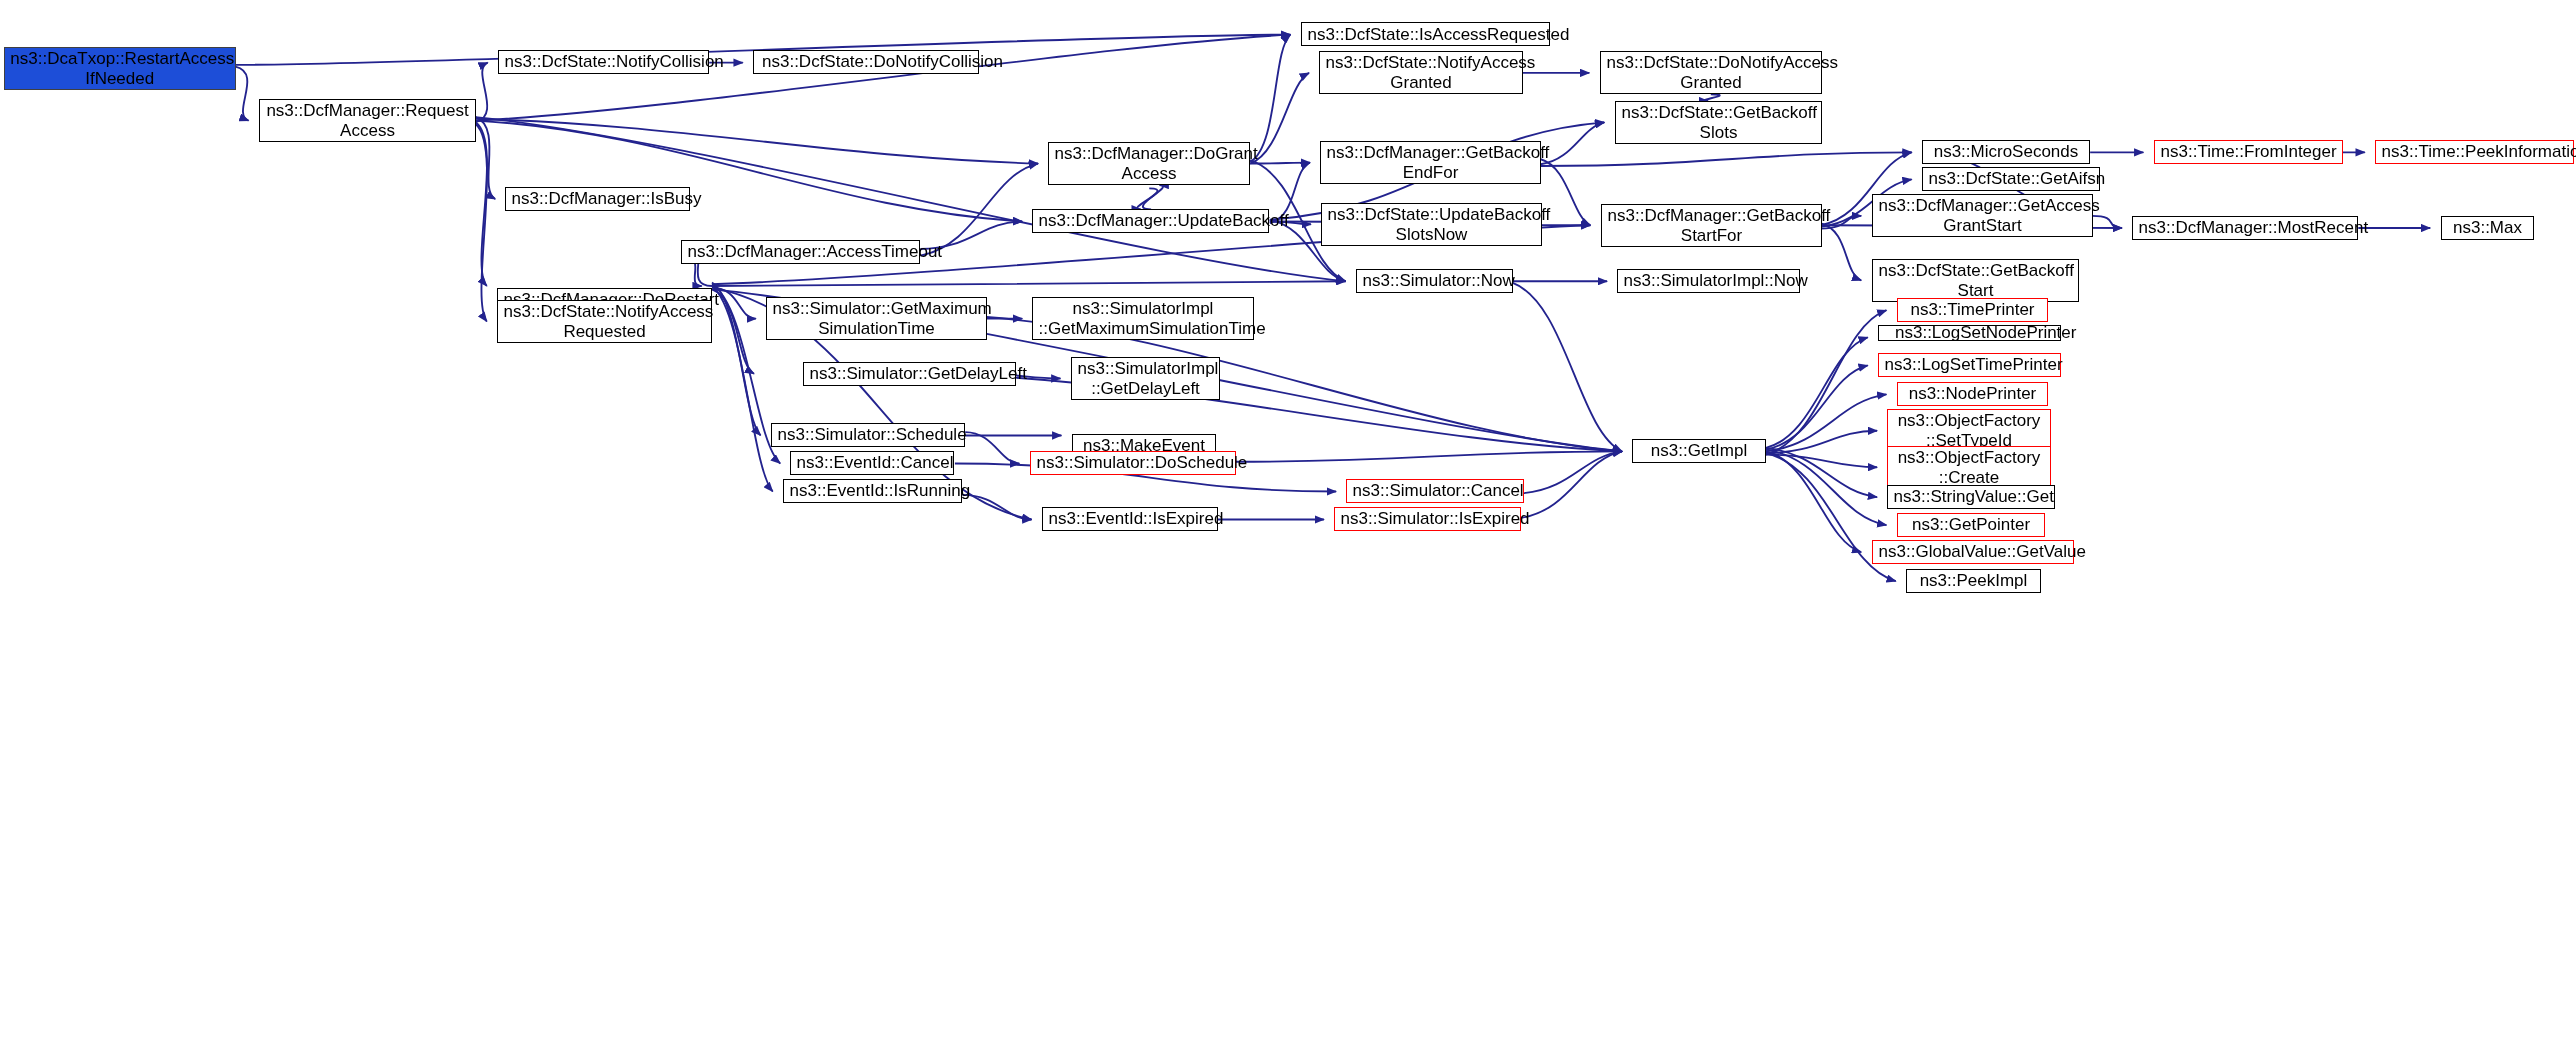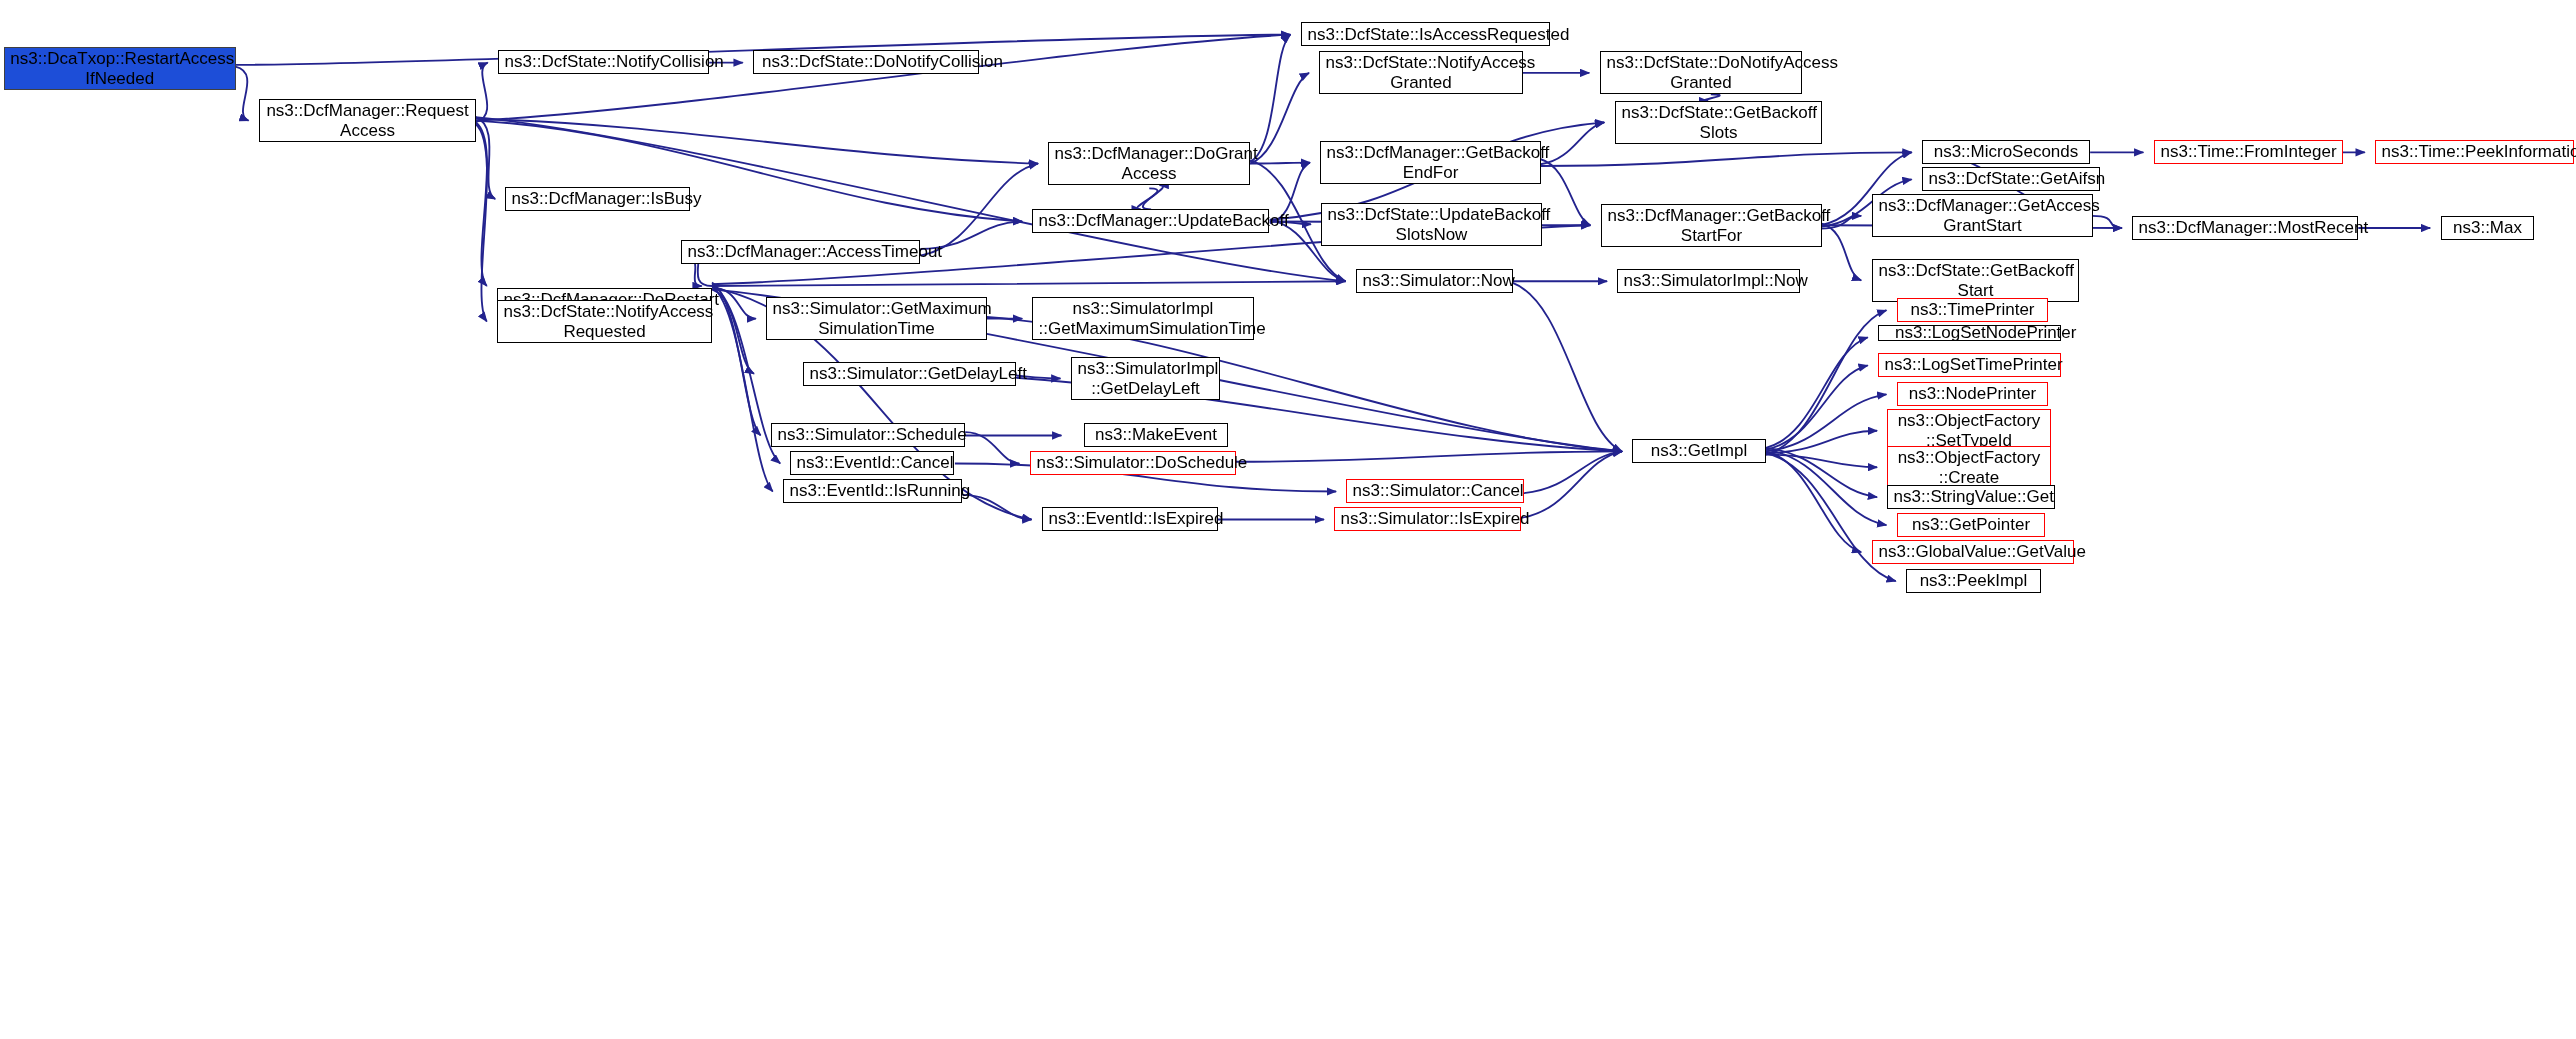--- a/index.html
+++ b/index.html
@@ -115,21 +115,21 @@
       <div class="node" style="left: 753px; top: 50px; width: 226px; height: 24px; padding-left: 8px;">
         <span class="lbl">ns3::DcfState::DoNotifyCollision</span>
       </div>
       <div class="node" style="left: 1301px; top: 22.4px; width: 249px; height: 24px;">
         <span class="lbl">ns3::DcfState::IsAccessRequested</span>
       </div>
       <div class="node" style="left: 1319px; top: 51px; width: 204px; height: 43px;">
         <span class="lbl">ns3::DcfState::NotifyAccess
 Granted</span>
       </div>
-      <div class="node" style="left: 1600px; top: 51px; width: 202px; height: 43px;">
+      <div class="node" style="left: 1600px; top: 51px; width: 222px; height: 43px;">
         <span class="lbl">ns3::DcfState::DoNotifyAccess
 Granted</span>
       </div>
       <div class="node" style="left: 1615px; top: 101px; width: 207px; height: 43px;">
         <span class="lbl">ns3::DcfState::GetBackoff
 Slots</span>
       </div>
       <div class="node" style="left: 505px; top: 187px; width: 185px; height: 24px;">
         <span class="lbl">ns3::DcfManager::IsBusy</span>
       </div>
@@ -222,21 +222,21 @@
       <div class="node red" style="left: 1897px; top: 382px; width: 151px; height: 24px;">
         <span class="lbl">ns3::NodePrinter</span>
       </div>
       <div class="node red" style="left: 1887px; top: 409px; width: 164px; height: 43px;">
         <span class="lbl">ns3::ObjectFactory
 ::SetTypeId</span>
       </div>
       <div class="node" style="left: 771px; top: 423px; width: 194px; height: 24px;">
         <span class="lbl">ns3::Simulator::Schedule</span>
       </div>
-      <div class="node" style="left: 1072px; top: 423px; width: 144px; height: 24px; margin-left: 12px;">
+      <div class="node" style="left: 1072px; top: 434px; width: 144px; height: 24px;">
         <span class="lbl">ns3::MakeEvent</span>
       </div>
       <div class="node" style="left: 1632px; top: 439px; width: 134px; height: 24px;">
         <span class="lbl">ns3::GetImpl</span>
       </div>
       <div class="node" style="left: 790px; top: 451px; width: 164px; height: 24px;">
         <span class="lbl">ns3::EventId::Cancel</span>
       </div>
       <div class="node red" style="left: 1030px; top: 451px; width: 206px; height: 24px;">
         <span class="lbl">ns3::Simulator::DoSchedule</span>

